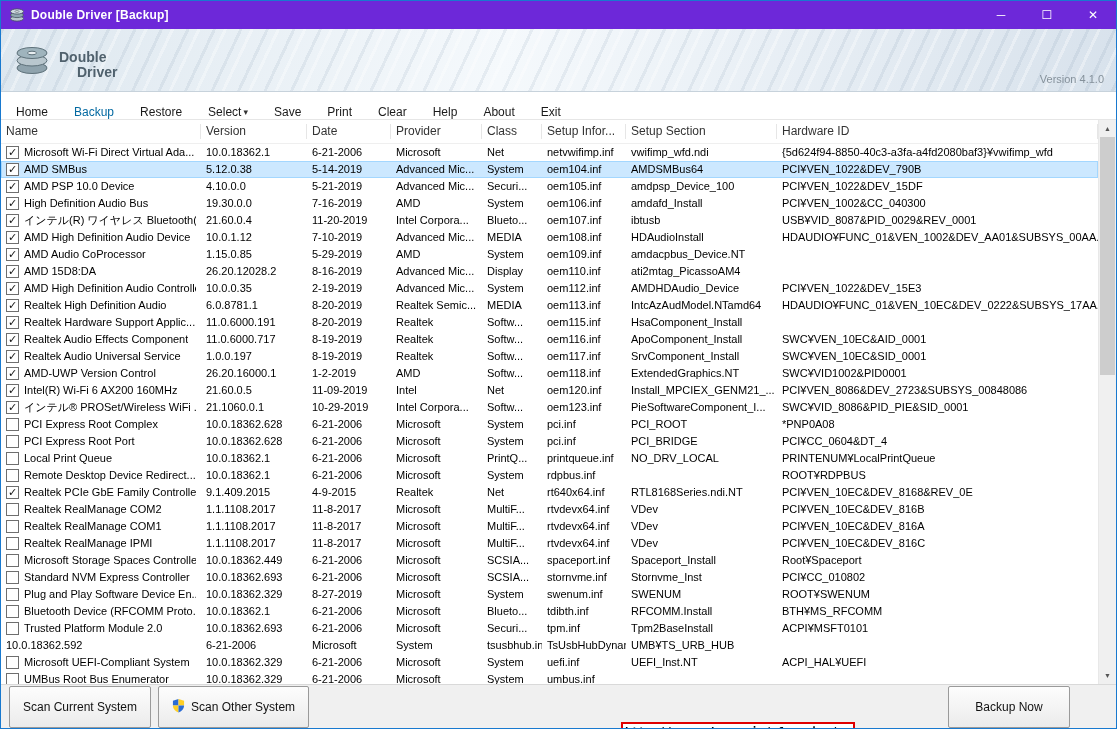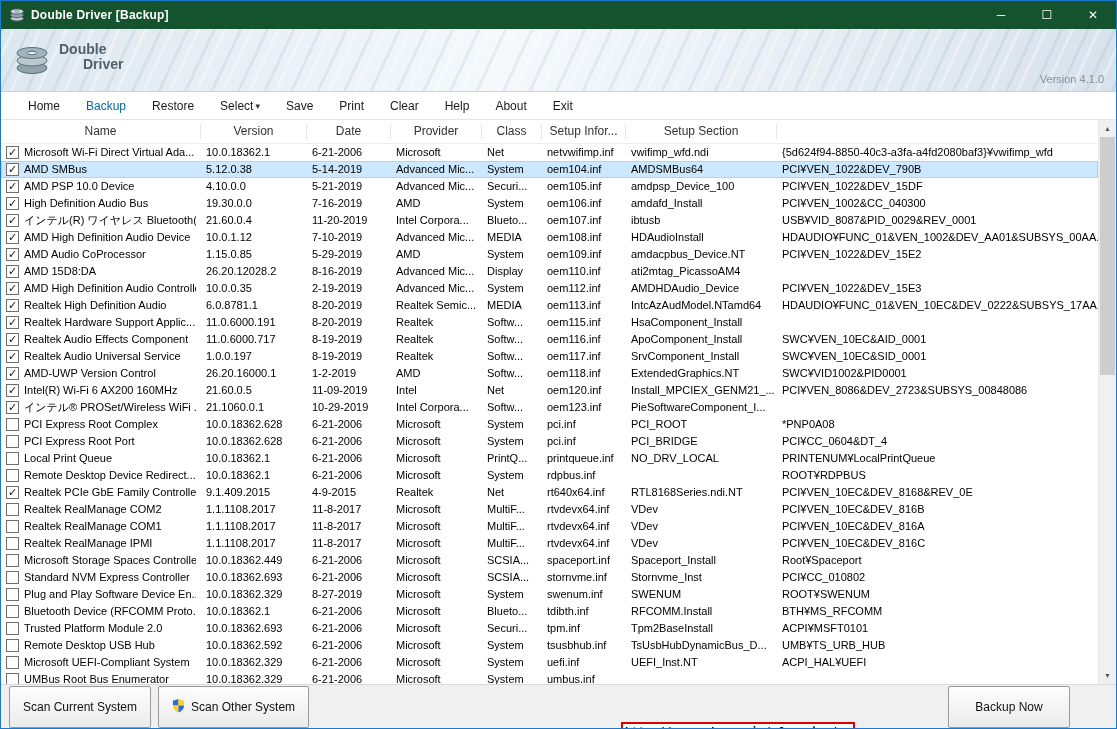--- a/index.html
+++ b/index.html
@@ -5,45 +5,45 @@
 <style>
   html,body{margin:0;padding:0;background:#fff;}
   .window{
     width:1117px;height:729px;box-sizing:border-box;
     border:1px solid #1879cf;
     display:flex;flex-direction:column;
     font-family:"Liberation Sans",sans-serif;
     background:#fff;overflow:hidden;position:relative;
   }
   
-  .titlebar{flex:0 0 28px;background:#14532d;color:#fff;display:flex;align-items:center;}
+  .titlebar{flex:0 0 28px;background:#6d28d9;color:#fff;display:flex;align-items:center;}
   .app-icon{margin:0 6px 0 8px;display:flex;align-items:center;}
   .title{font-size:12px;font-weight:bold;letter-spacing:.2px;}
   .win-controls{margin-left:auto;display:flex;height:100%;}
   .win-btn{width:46px;height:100%;display:flex;align-items:center;justify-content:center;font-size:12px;color:#fff;cursor:default;}
   
   .banner{flex:0 0 62px;position:relative;overflow:hidden;border-bottom:1px solid #c7d2db;
     background:linear-gradient(100deg,#dde7ef 0%,#f5f9fc 45%,#d8e2ec 100%);}
   .banner::before{content:"";position:absolute;inset:0;
     background:repeating-linear-gradient(115deg,rgba(90,120,150,.10) 0 3px,transparent 3px 10px,rgba(255,255,255,.35) 10px 13px,transparent 13px 24px);}
-  .logo{position:absolute;left:12px;top:13px;display:flex;align-items:flex-start;gap:8px;}
+  .logo{position:absolute;left:12px;top:13px;display:flex;align-items:flex-end;gap:8px;}
   .logo-text{font-size:14px;font-weight:bold;color:#50616d;line-height:15px;}
-  .logo-line2{margin-left:24px;}
+  .logo-line2{margin-left:18px;}
   .version{position:absolute;right:12px;bottom:6px;font-size:11px;color:#85919b;}
   
-  .menubar{flex:0 0 27px;background:#fff;display:flex;align-items:center;padding-left:14px;border-bottom:1px solid #e6e6e6;}
+  .menubar{flex:0 0 27px;background:#fff;display:flex;align-items:flex-end;padding-left:2px;border-bottom:1px solid #e6e6e6;}
   .menu-item{padding:0 13px;font-size:12px;color:#1a1a1a;display:flex;align-items:center;gap:4px;cursor:default;}
   .menu-item.disabled{color:#0369a1;}
   .caret{font-size:9px;color:#333;margin-left:-2px;}
   
   .table-area{flex:1;display:flex;min-height:0;background:#fff;}
   .table-main{flex:1;min-width:0;display:flex;flex-direction:column;overflow:hidden;}
   .grid{display:grid;grid-template-columns:200px 106px 84px 91px 60px 84px 151px minmax(0,1fr);}
   .thead{flex:0 0 23px;align-items:center;border-bottom:1px solid #efefef;}
-  .th{font-size:12px;color:#333;padding:0 5px;border-right:1px solid #e6e6e6;height:15px;line-height:15px;white-space:nowrap;overflow:hidden;cursor:default;text-align:center;}
+  .th{font-size:12px;color:#333;padding:0 5px;border-right:1px solid #e6e6e6;height:15px;line-height:15px;white-space:nowrap;overflow:hidden;cursor:default;}
   .tbody{flex:1;overflow:hidden;}
   .row{height:17px;align-items:center;}
   .row.selected{background:#cce8ff;box-shadow:inset 0 0 0 1px #a3d7ff;}
   .cell{font-size:11px;color:#000;padding:0 5px;white-space:nowrap;overflow:hidden;line-height:17px;}
   .name-cell{display:flex;align-items:center;gap:5px;padding-left:5px;}
   .checkbox{flex:0 0 13px;width:13px;height:13px;box-sizing:border-box;border:1px solid #6e6e6e;background:#fff;
     font-size:11px;line-height:11px;text-align:center;color:#111;}
   .name-text{overflow:hidden;white-space:nowrap;}
   
   .vscroll{flex:0 0 17px;background:#f0f0f0;position:relative;border-left:1px solid #e8e8e8;}
@@ -136,20 +136,21 @@
   <div class="table-area">
     <div class="table-main">
       <div class="thead grid">
           <div class="th">Name</div>
           <div class="th">Version</div>
           <div class="th">Date</div>
           <div class="th">Provider</div>
           <div class="th">Class</div>
           <div class="th">Setup Infor...</div>
           <div class="th">Setup Section</div>
+          <div class="th">Hardware ID</div>
         </div>
       <div class="tbody">
           <div class="row grid">
             <div class="cell name-cell">
               <span class="checkbox checked">✓</span>
               <span class="name-text">Microsoft Wi-Fi Direct Virtual Ada...</span>
             </div>
             <div class="cell">10.0.18362.1</div>
             <div class="cell">6-21-2006</div>
             <div class="cell">Microsoft</div>
@@ -227,21 +228,20 @@
             <div class="cell name-cell">
               <span class="checkbox checked">✓</span>
               <span class="name-text">AMD Audio CoProcessor</span>
             </div>
             <div class="cell">1.15.0.85</div>
             <div class="cell">5-29-2019</div>
             <div class="cell">AMD</div>
             <div class="cell">System</div>
             <div class="cell">oem109.inf</div>
             <div class="cell">amdacpbus_Device.NT</div>
-            <div class="cell">PCI¥VEN_1022&amp;DEV_15E2</div>
           </div>
           <div class="row grid">
             <div class="cell name-cell">
               <span class="checkbox checked">✓</span>
               <span class="name-text">AMD 15D8:DA</span>
             </div>
             <div class="cell">26.20.12028.2</div>
             <div class="cell">8-16-2019</div>
             <div class="cell">Advanced Mic...</div>
             <div class="cell">Display</div>
@@ -342,20 +342,21 @@
             <div class="cell name-cell">
               <span class="checkbox checked">✓</span>
               <span class="name-text">インテル® PROSet/Wireless WiFi ...</span>
             </div>
             <div class="cell">21.1060.0.1</div>
             <div class="cell">10-29-2019</div>
             <div class="cell">Intel Corpora...</div>
             <div class="cell">Softw...</div>
             <div class="cell">oem123.inf</div>
             <div class="cell">PieSoftwareComponent_I...</div>
+            <div class="cell">SWC¥VID_8086&amp;PID_PIE&amp;SID_0001</div>
           </div>
           <div class="row grid">
             <div class="cell name-cell">
               <span class="checkbox"></span>
               <span class="name-text">PCI Express Root Complex</span>
             </div>
             <div class="cell">10.0.18362.628</div>
             <div class="cell">6-21-2006</div>
             <div class="cell">Microsoft</div>
             <div class="cell">System</div>
@@ -513,24 +514,20 @@
             </div>
             <div class="cell">10.0.18362.693</div>
             <div class="cell">6-21-2006</div>
             <div class="cell">Microsoft</div>
             <div class="cell">Securi...</div>
             <div class="cell">tpm.inf</div>
             <div class="cell">Tpm2BaseInstall</div>
             <div class="cell">ACPI¥MSFT0101</div>
           </div>
           <div class="row grid">
-            <div class="cell name-cell">
-              <span class="checkbox"></span>
-              <span class="name-text">Remote Desktop USB Hub</span>
-            </div>
             <div class="cell">10.0.18362.592</div>
             <div class="cell">6-21-2006</div>
             <div class="cell">Microsoft</div>
             <div class="cell">System</div>
             <div class="cell">tsusbhub.inf</div>
             <div class="cell">TsUsbHubDynamicBus_D...</div>
             <div class="cell">UMB¥TS_URB_HUB</div>
           </div>
           <div class="row grid">
             <div class="cell name-cell">

